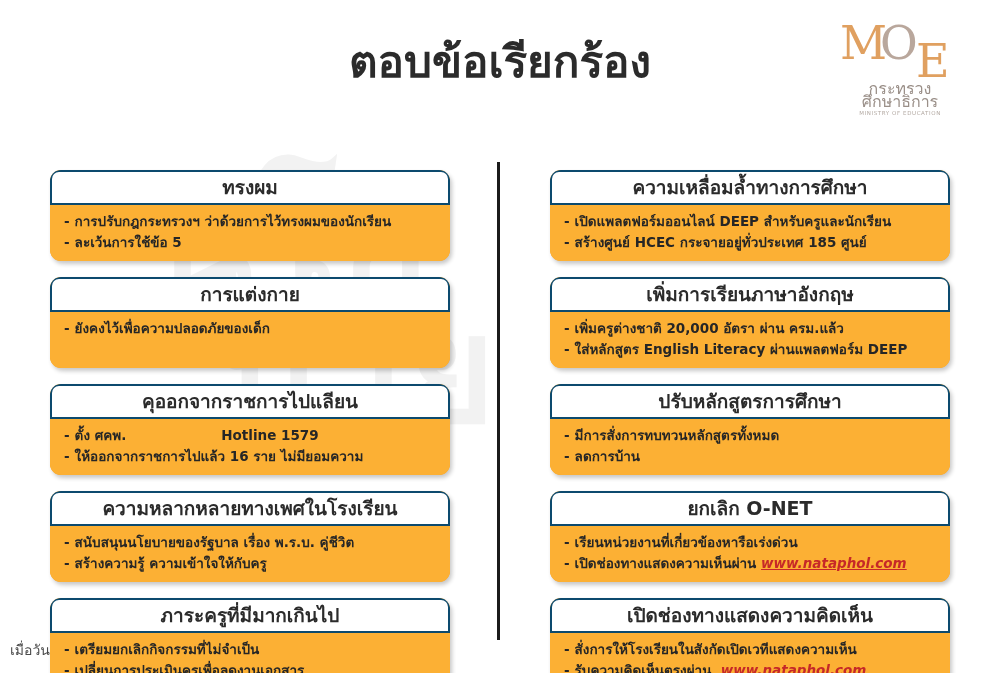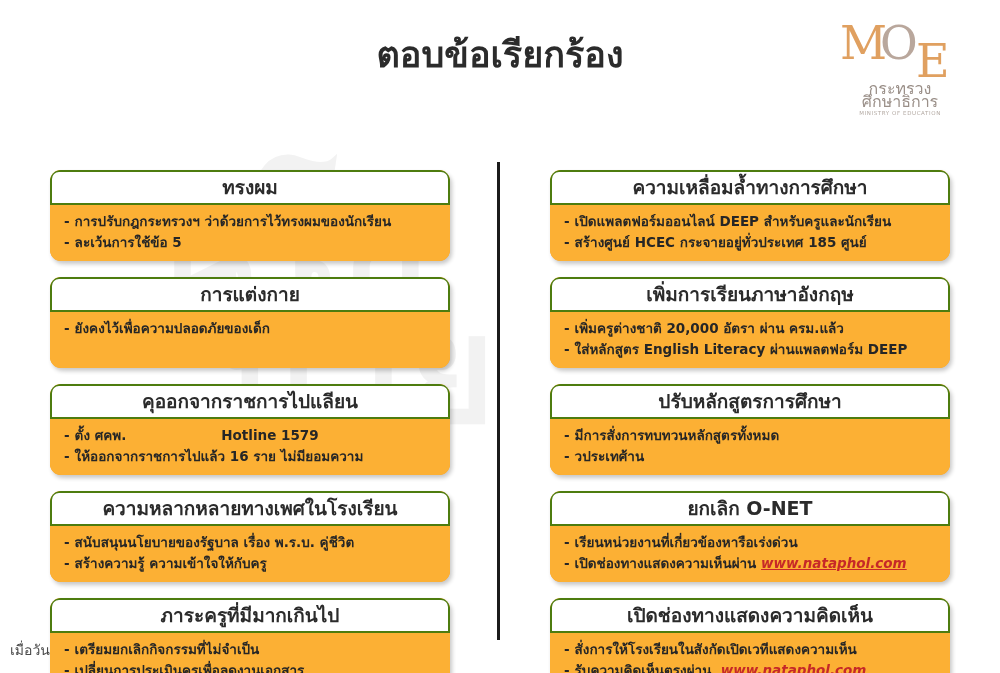--- a/index.html
+++ b/index.html
@@ -15,21 +15,21 @@
     overflow: hidden;
   }
 
   
   .slide-title {
     position: absolute;
     top: 26px;
     left: 0;
     width: 1000px;
     text-align: center;
-    font-size: 36px;
+    font-size: 44px;
     font-weight: bold;
     color: #2b2b2b;
     letter-spacing: 0px;
   }
 
   
   .logo {
     position: absolute;
     top: 14px;
     right: 30px;
@@ -109,21 +109,21 @@
   .card {
     margin-bottom: 16px;
     border-radius: 11px;
     background: #f9a01b;
     padding: 0;
     box-shadow: 2px 3px 4px rgba(0,0,0,0.22);
     overflow: hidden;
   }
   .card-head {
     background: #ffffff;
-    border: 2px solid #4d7c0f;
+    border: 2px solid #0c4a6e;
     border-radius: 9px 9px 0 0;
     text-align: center;
     font-size: 19px;
     font-weight: bold;
     color: #2b2b2b;
     padding: 3px 6px 4px 6px;
     line-height: 24px;
   }
   .card-body {
     background: #fcb034;
@@ -238,21 +238,21 @@
     <div class="card-body">
       <div class="bullet"><span class="dash">-</span><span>เพิ่มครูต่างชาติ 20,000 อัตรา ผ่าน ครม.แล้ว</span></div>
       <div class="bullet"><span class="dash">-</span><span>ใส่หลักสูตร English Literacy ผ่านแพลตฟอร์ม DEEP</span></div>
     </div>
   </div>
 
   <div class="card">
     <div class="card-head">ปรับหลักสูตรการศึกษา</div>
     <div class="card-body">
       <div class="bullet"><span class="dash">-</span><span>มีการสั่งการทบทวนหลักสูตรทั้งหมด</span></div>
-      <div class="bullet"><span class="dash">-</span><span>วประเทศ้าน</span></div>
+      <div class="bullet"><span class="dash">-</span><span>ลดการบ้าน</span></div>
     </div>
   </div>
 
   <div class="card">
     <div class="card-head">ยกเลิก O-NET</div>
     <div class="card-body">
       <div class="bullet"><span class="dash">-</span><span>เรียนหน่วยงานที่เกี่ยวข้องหารือเร่งด่วน</span></div>
       <div class="bullet"><span class="dash">-</span><span>เปิดช่องทางแสดงความเห็นผ่าน</span> <a class="link" href="#">www.nataphol.com</a></div>
     </div>
   </div>

